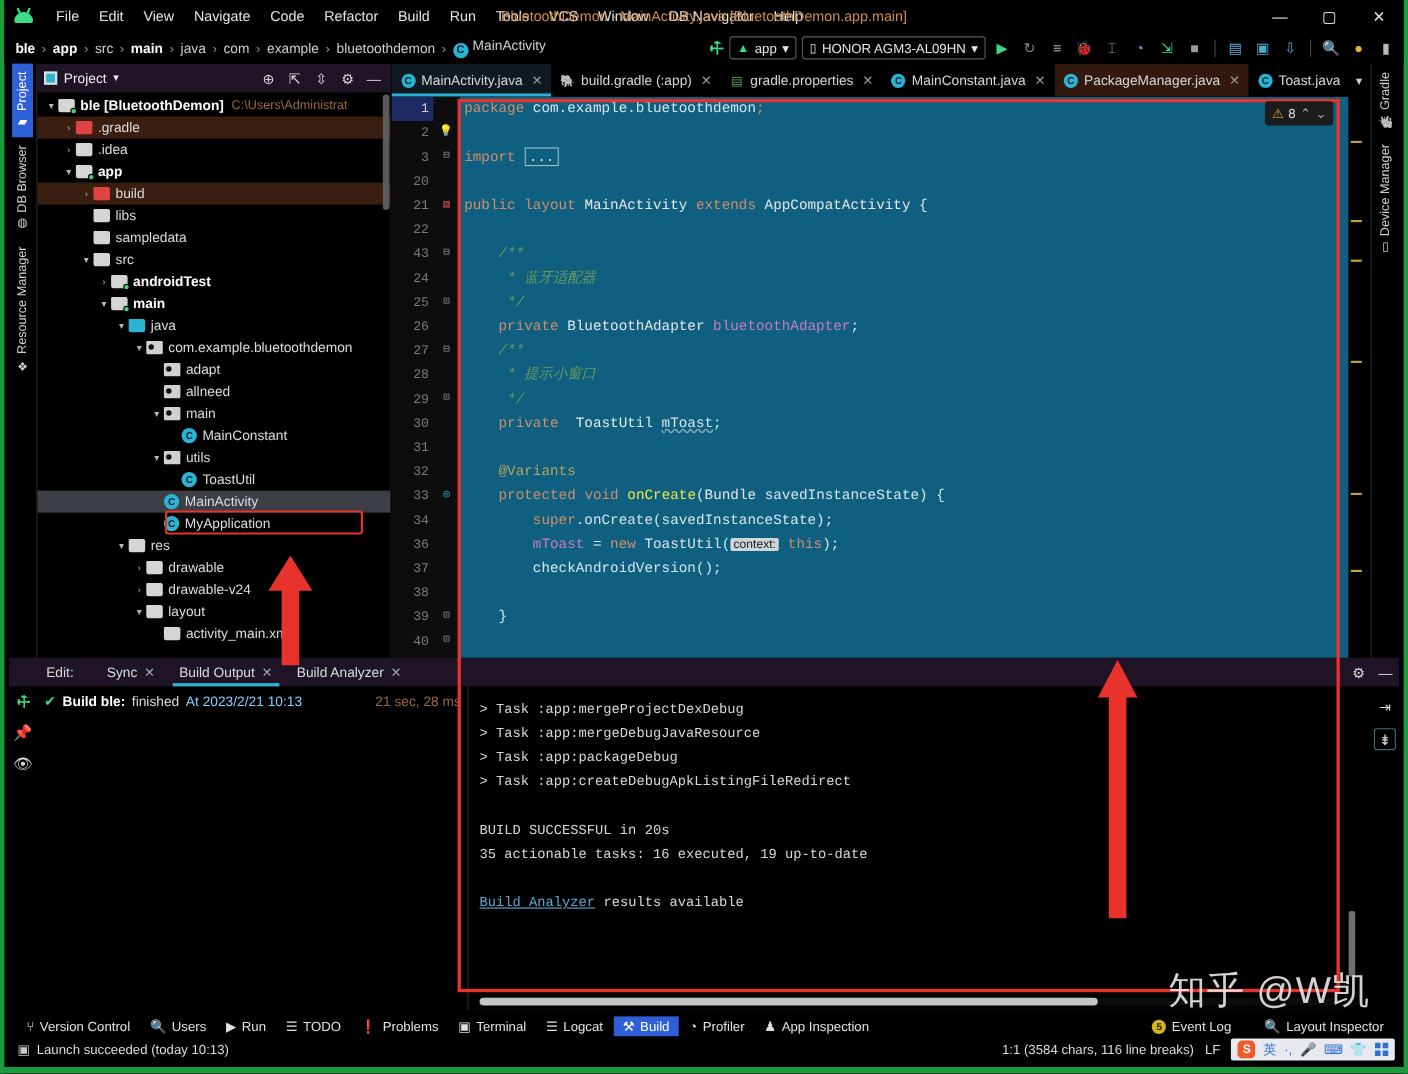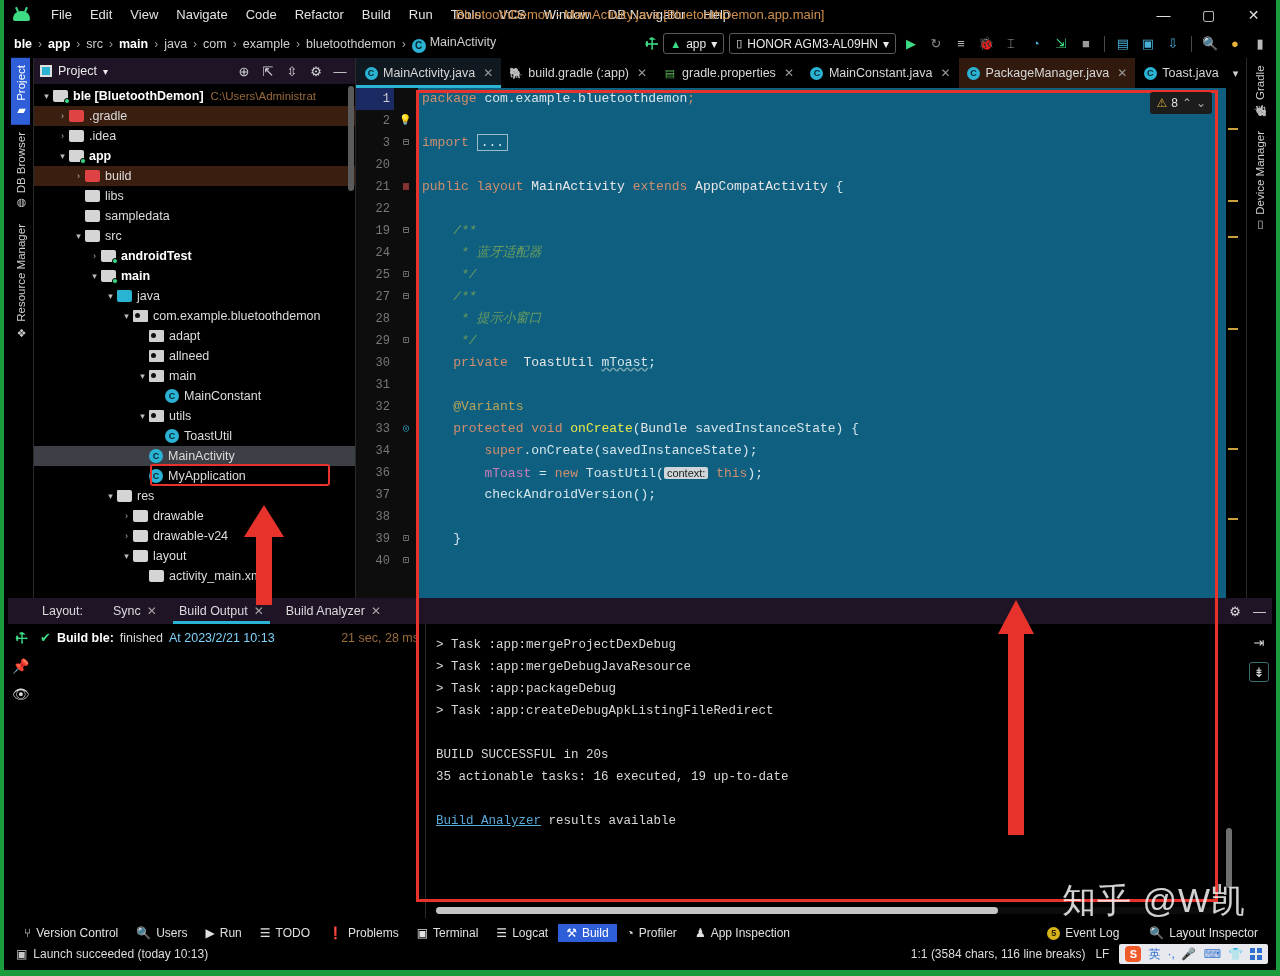--- a/index.html
+++ b/index.html
@@ -467,23 +467,24 @@
       <div class="codewrap">
         <div class="code-bg"></div>
         <div class="gutter"></div>
         <div class="lines" id="codelines">
             <div class="ln cur"><span class="num">1</span><span class="mark"></span><span class="txt"><span style="color:#cf8e6d">package</span> com.example.bluetoothdemon<span style="color:#cf8e6d">;</span></span></div>
             <div class="ln"><span class="num">2</span><span class="mark">💡</span><span class="txt"></span></div>
             <div class="ln"><span class="num">3</span><span class="mark">⊟</span><span class="txt"><span style="color:#cf8e6d">import</span> <span style="border:1px solid #9fbcc6;padding:0 3px">...</span></span></div>
             <div class="ln"><span class="num">20</span><span class="mark"></span><span class="txt"></span></div>
             <div class="ln"><span class="num">21</span><span class="mark" style="color: rgb(224, 80, 80);">▥</span><span class="txt"><span style="color:#cf8e6d">public</span> <span style="color:#cf8e6d">layout</span> <span class="cls">MainActivity</span> <span style="color:#cf8e6d">extends</span> <span class="cls">AppCompatActivity</span> {</span></div>
             <div class="ln"><span class="num">22</span><span class="mark"></span><span class="txt"></span></div>
-            <div class="ln"><span class="num">19</span><span class="mark">⊟</span><span class="txt">    <span class="cm">/**</span></span></div>
+            <div class="ln"><span class="num">43</span><span class="mark">⊟</span><span class="txt">    <span class="cm">/**</span></span></div>
             <div class="ln"><span class="num">24</span><span class="mark"></span><span class="txt">     <span class="cm">* 蓝牙适配器</span></span></div>
             <div class="ln"><span class="num">25</span><span class="mark">⊡</span><span class="txt">     <span class="cm">*/</span></span></div>
+            <div class="ln"><span class="num">26</span><span class="mark"></span><span class="txt">    <span style="color:#cf8e6d">private</span> <span class="cls">BluetoothAdapter</span> <span class="fld">bluetoothAdapter</span>;</span></div>
             <div class="ln"><span class="num">27</span><span class="mark">⊟</span><span class="txt">    <span class="cm">/**</span></span></div>
             <div class="ln"><span class="num">28</span><span class="mark"></span><span class="txt">     <span class="cm">* 提示小窗口</span></span></div>
             <div class="ln"><span class="num">29</span><span class="mark">⊡</span><span class="txt">     <span class="cm">*/</span></span></div>
             <div class="ln"><span class="num">30</span><span class="mark"></span><span class="txt">    <span style="color:#cf8e6d">private</span>  <span class="cls">ToastUtil</span> <span style="text-decoration:underline wavy #7fa8b4">mToast</span>;</span></div>
             <div class="ln"><span class="num">31</span><span class="mark"></span><span class="txt"></span></div>
             <div class="ln"><span class="num">32</span><span class="mark"></span><span class="txt">    <span style="color:#b9a35a">@Variants</span></span></div>
             <div class="ln"><span class="num">33</span><span class="mark" style="color: rgb(43, 179, 212);">◎</span><span class="txt">    <span style="color:#cf8e6d">protected</span> <span style="color:#cf8e6d">void</span> <span class="fn">onCreate</span>(<span class="cls">Bundle</span> savedInstanceState) {</span></div>
             <div class="ln"><span class="num">34</span><span class="mark"></span><span class="txt">        <span style="color:#cf8e6d">super</span>.onCreate(savedInstanceState);</span></div>
             <div class="ln"><span class="num">36</span><span class="mark"></span><span class="txt">        <span class="fld">mToast</span> = <span style="color:#cf8e6d">new</span> ToastUtil(<span class="hintchip">context:</span> <span style="color:#cf8e6d">this</span>);</span></div>
             <div class="ln"><span class="num">37</span><span class="mark"></span><span class="txt">        checkAndroidVersion();</span></div>
@@ -529,21 +530,21 @@
       <div class="rail-btn">
         <span class="ri">▯</span>
         <span>Emulator</span>
       </div>
       <div style="height:24px"></div>
     </div>
   </div>
 
   <div class="buildpanel">
     <div class="bp-tabs">
-      <span class="bp-label">Layout:</span>
+      <span class="bp-label">Edit:</span>
       <div class="bp-tab">
         <span>Sync</span>
         <span class="x">✕</span>
       </div>
       <div class="bp-tab active">
         <span>Build Output</span>
         <span class="x">✕</span>
       </div>
       <div class="bp-tab">
         <span>Build Analyzer</span>

